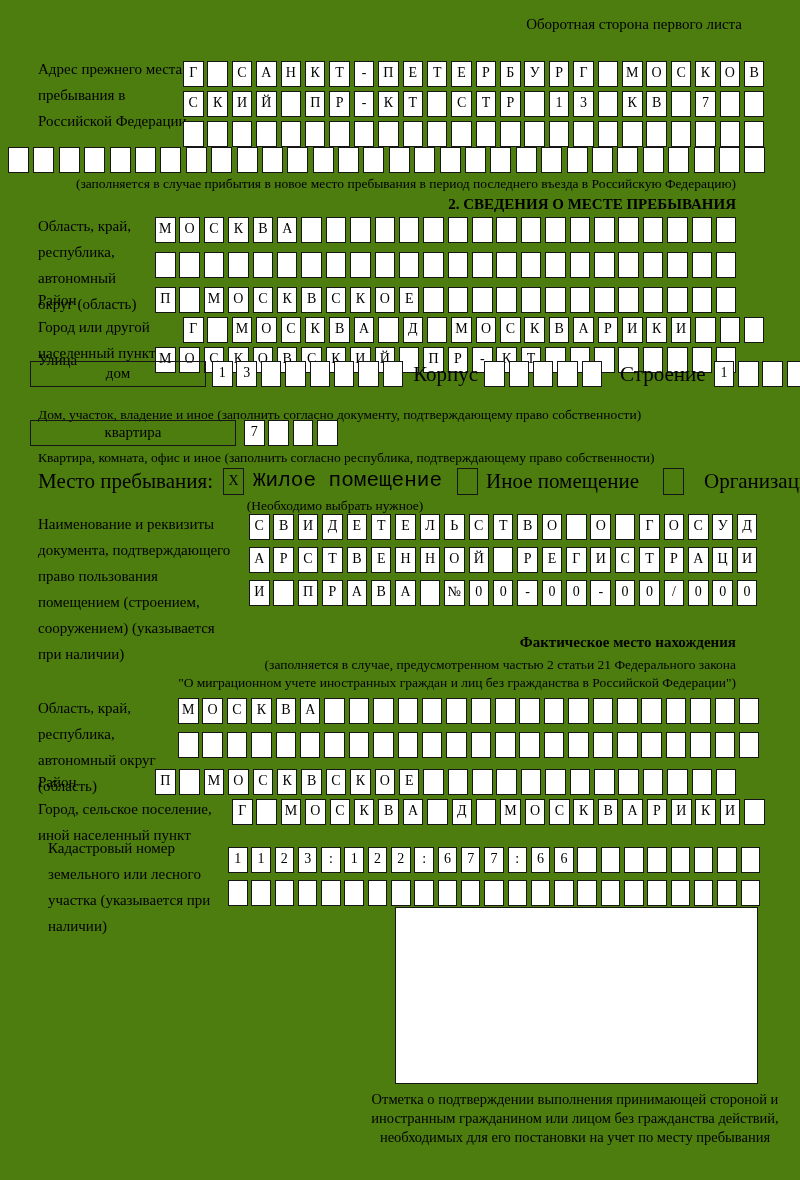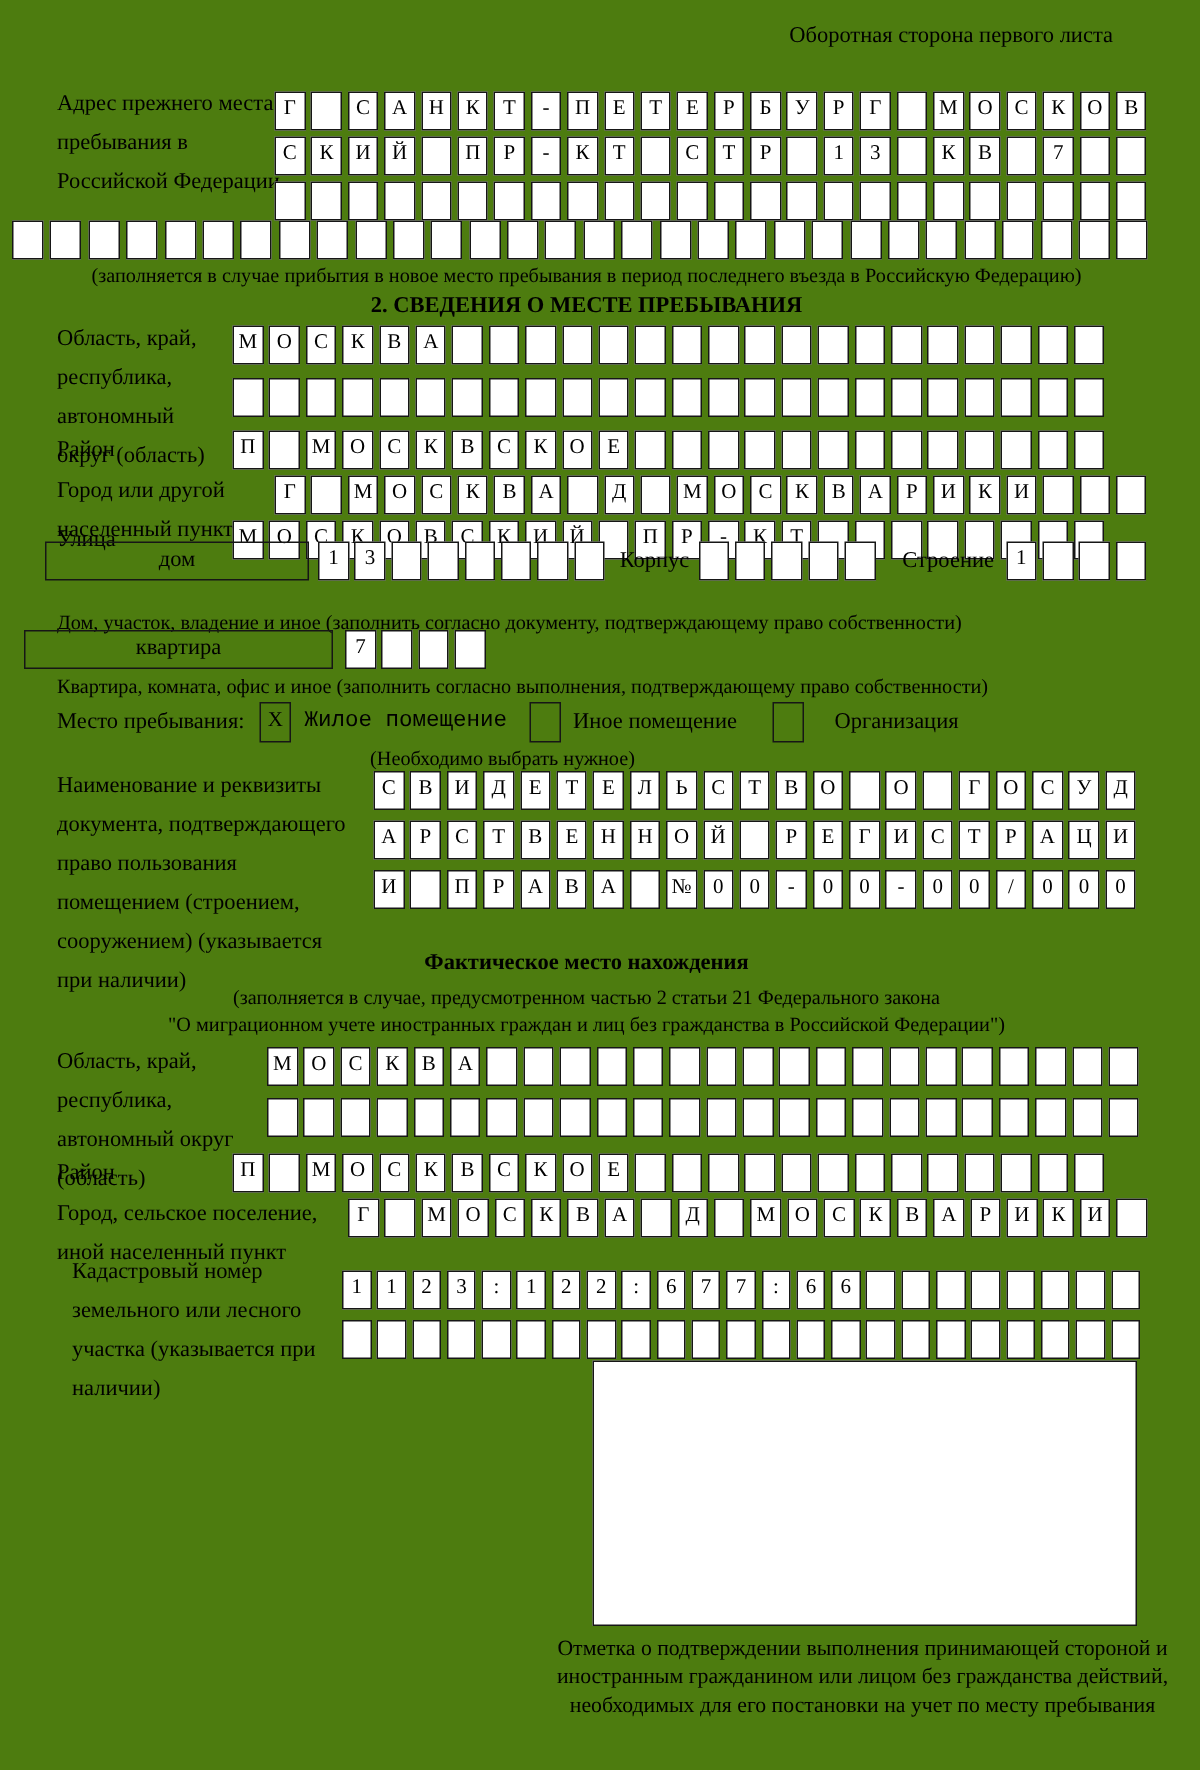--- a/index.html
+++ b/index.html
@@ -1,30 +1,30 @@
 <!DOCTYPE html>
 <html><head>
 <meta charset="utf-8">
 <style>
   html,body{margin:0;padding:0;background:#fff;}
   body{width:800px;height:1180px;font-family:"Liberation Serif","DejaVu Serif",serif;color:#000;}
   .page{position:relative;width:800px;height:1180px;overflow:hidden;background:#4d7c0f;}
   .abs{position:absolute;}
   .lbl{font-size:15px;line-height:26px;}
   .note{font-size:13.5px;}
-  .center{width:736px;left:0;text-align:center;margin-left:23px;}
+  .center{width:736px;left:0;text-align:right;}
   .sec-title{font-weight:bold;font-size:15px;}
   .cellrow{display:flex;}
   .cell{flex:none;width:20.5px;height:26px;border:1.7px solid #161616;margin-right:3.9px;
         box-sizing:border-box;text-align:center;font-size:14px;line-height:22px;background:#fff;}
   .p23 .cell{width:19.5px;margin-right:3.8px;}
   .p25 .cell{width:21px;margin-right:4.4px;}
   .bigbox{flex:none;height:26px;border:1.6px solid #161616;box-sizing:border-box;
           text-align:center;font-size:15px;line-height:23px;}
-  .inline-lbl{flex:none;font-size:15px;line-height:26px;text-align:center;}
+  .inline-lbl{flex:none;font-size:21px;line-height:26px;text-align:center;}
   .cbox{flex:none;width:21px;height:27px;border:1.7px solid #161616;box-sizing:border-box;
         text-align:center;font-size:14px;line-height:23px;}
   .stamp-box{border:1.6px solid #161616;box-sizing:border-box;background:#fff;}
   .stamp-caption{font-size:14.5px;line-height:19px;text-align:center;}
 </style>
 </head>
 <body>
 
 <div class="page">
 
@@ -306,30 +306,30 @@
     <div class="inline-lbl" style="margin:0 8px 0 14px;">Строение</div>
     <div class="cellrow">
         <span class="cell">1</span>
         <span class="cell"></span>
         <span class="cell"></span>
         <span class="cell"></span>
       </div>
   </div>
   <div class="abs note" style="top:407px;left:38px;">Дом, участок, владение и иное (заполнить согласно документу, подтверждающему право собственности)</div>
 
-  <div class="abs cellrow" style="top:420px;left:16px;">
+  <div class="abs cellrow" style="top:420px;left:30px;">
     <div class="bigbox" style="width:206px;margin-right:8px;">квартира</div>
     <div class="cellrow">
         <span class="cell">7</span>
         <span class="cell"></span>
         <span class="cell"></span>
         <span class="cell"></span>
       </div>
   </div>
-  <div class="abs note" style="top:450px;left:38px;">Квартира, комната, офис и иное (заполнить согласно выполнения, подтверждающему право собственности)</div>
+  <div class="abs note" style="top:450px;left:38px;">Квартира, комната, офис и иное (заполнить согласно республика, подтверждающему право собственности)</div>
 
   <div class="abs cellrow" style="top:468px;left:38px;">
     <div class="inline-lbl" style="margin-right:10px;">Место пребывания:</div>
     <div class="cbox" style="margin-right:9px;">X</div>
     <div class="inline-lbl" style="margin-right:15px;font-family:Liberation Mono, monospace;">Жилое помещение</div>
     <div class="cbox" style="margin-right:8px;"></div>
     <div class="inline-lbl" style="margin-right:24px;">Иное помещение</div>
     <div class="cbox" style="margin-right:20px;"></div>
     <div class="inline-lbl">Организация</div>
   </div>

